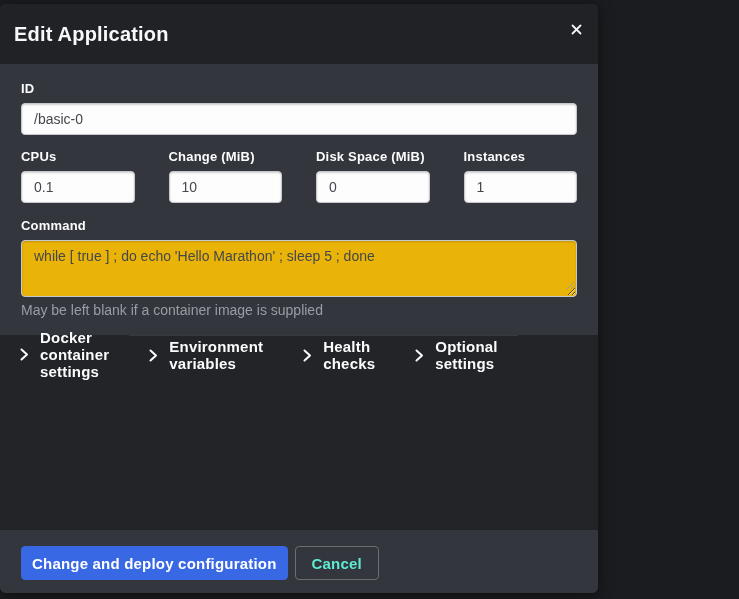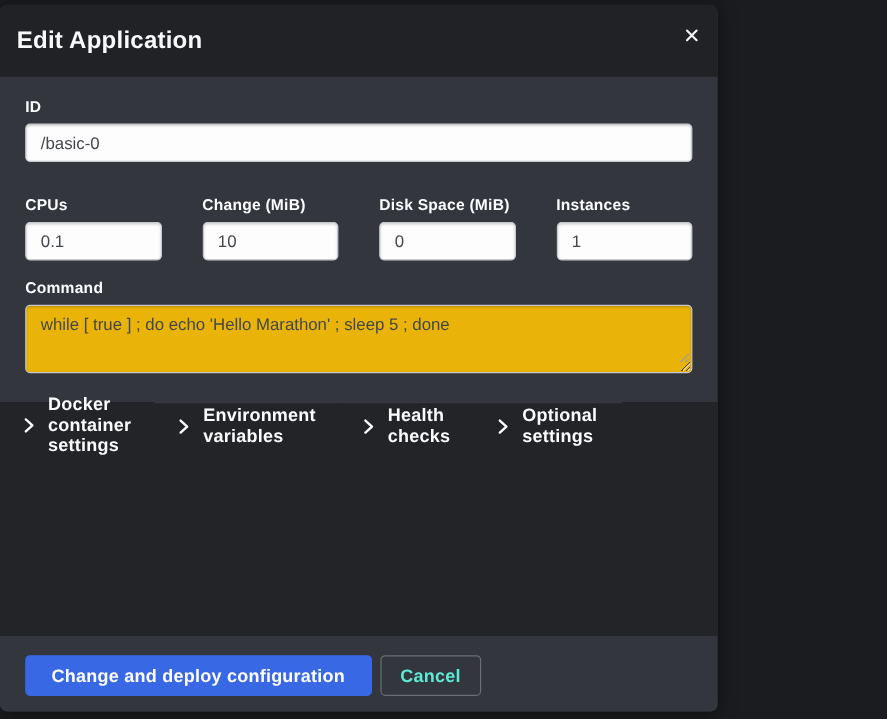--- a/index.html
+++ b/index.html
@@ -36,21 +36,21 @@
   }
   .text-input {
     width: 100%; height: 32px; border: 1px solid #c6c8cb; border-radius: 4px;
     background: #fdfdfe; color: #44474c; font-size: 14px;
     font-family: "Liberation Sans", sans-serif;
     padding: 5px 12px; outline: none;
     box-shadow: inset 0 1px 2px rgba(0,0,0,0.18);
   }
   .resources-row {
     display: grid; grid-template-columns: repeat(4, 1fr); column-gap: 34px;
-    margin-top: 28px;
+    margin-top: 14px;
   }
   .command-group { margin-top: 15px; }
   .textarea-wrap { position: relative; }
   .command-textarea {
     width: 100%; height: 57px; resize: vertical;
     border: 1px solid #c6c8cb; border-radius: 4px;
     background: #eab308; color: #44474c; font-size: 14px;
     font-family: "Liberation Sans", sans-serif;
     padding: 7px 12px; outline: none; display: block;
     box-shadow: inset 0 1px 2px rgba(0,0,0,0.18);
@@ -71,21 +71,21 @@
   .modal-footer {
     flex: 1 1 auto; background: #33363c;
     display: flex; align-items: flex-start; gap: 7px; padding: 16px 21px 0 21px;
   }
   .btn {
     height: 34px; border-radius: 4px; font-size: 15px; font-weight: 700;
     font-family: "Liberation Sans", sans-serif; cursor: pointer;
     display: inline-flex; align-items: center; justify-content: center;
     letter-spacing: 0.2px;
   }
-  .btn-primary { background: #3868e4; border: 1px solid #3868e4; color: #ffffff; padding: 0 21px; }
+  .btn-primary { background: #3868e4; border: 1px solid #3868e4; color: #ffffff; padding: 0 10px; }
   .btn-cancel { background: transparent; border: 1px solid #6b6e73; color: #5eead4; padding: 0 16px; }
 </style>
 </head>
 <body>
 
 <div class="backdrop">
   <div class="modal">
 
     <div class="modal-header">
       <div class="modal-title">Edit Application</div>
@@ -129,20 +129,21 @@
         <label class="field-label">Command</label>
         <div class="textarea-wrap">
           <textarea class="command-textarea" spellcheck="false" style="">while [ true ] ; do echo 'Hello Marathon' ; sleep 5 ; done</textarea>
           <span class="resize-grip">
             <svg width="9" height="9" viewBox="0 0 9 9">
               <line x1="8" y1="1" x2="1" y2="8" stroke="#9a9da1" stroke-width="1"></line>
               <line x1="8" y1="5" x2="5" y2="8" stroke="#9a9da1" stroke-width="1"></line>
             </svg>
           </span>
         </div>
+        <div class="help-text">May be left blank if a container image is supplied</div>
       </div>
 
     </div>
 
     <div class="accordion">
 
       <div class="accordion-row">
         <span class="chev">
           <svg width="9" height="13" viewBox="0 0 9 13">
               <polyline points="1.5,1.5 7,6.5 1.5,11.5" fill="none" stroke="#fbfcfd" stroke-width="2" stroke-linecap="round" stroke-linejoin="round"></polyline>

